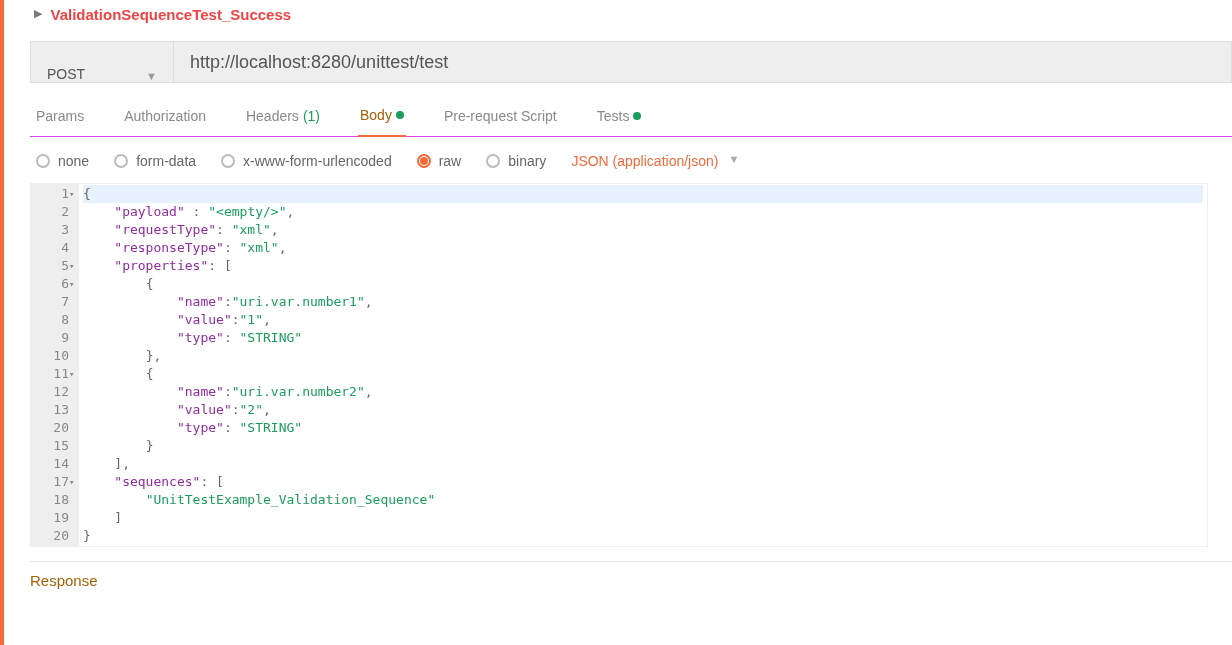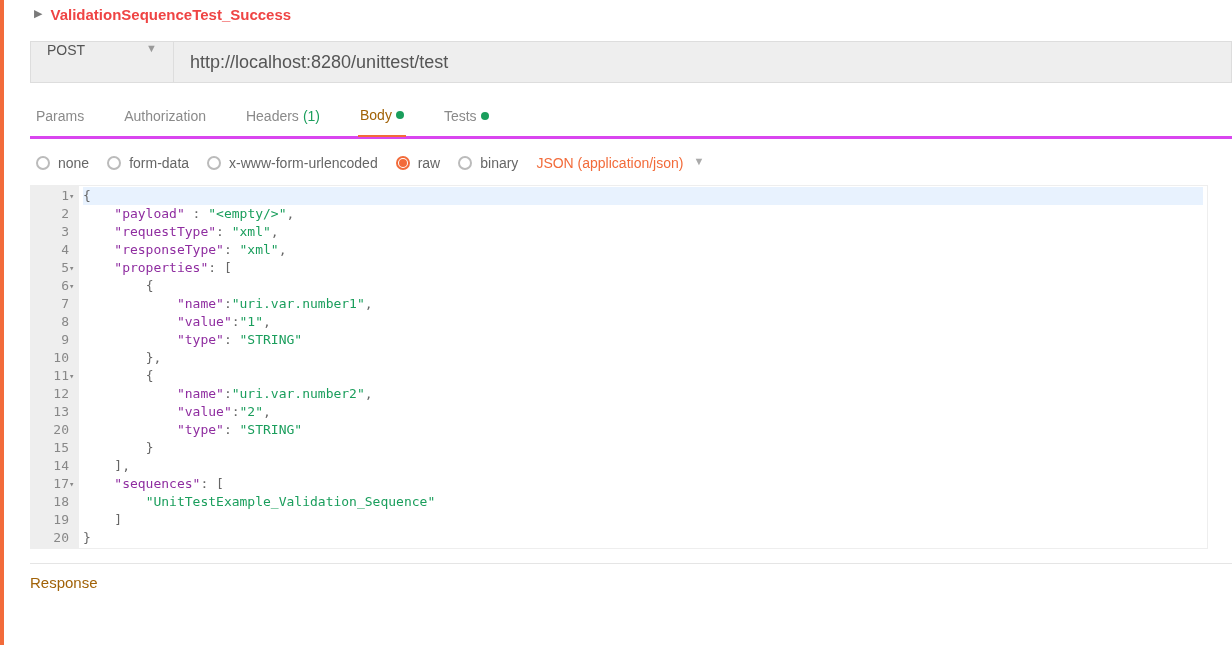--- a/index.html
+++ b/index.html
@@ -5,29 +5,29 @@
   * { box-sizing: border-box; margin: 0; padding: 0; }
   html, body { width: 1232px; height: 645px; font-family: "Helvetica Neue", Arial, sans-serif; background: #fff; color: #555; overflow: hidden; }
   .root { width: 100%; height: 100%; display: flex; }
   .orange-bar { width: 4px; background: #f26b3a; }
   .spacer { width: 26px; }
   .main { flex: 1; padding-top: 2px; }
   .title-row { display: flex; align-items: center; gap: 8px; padding: 4px 4px 10px 4px; }
   .tri { font-size: 11px; color: #7a7a7a; transform: translateY(-1px); }
   .title { font-size: 15px; font-weight: 600; color: #ef4444; }
   .req-row { display: flex; height: 42px; margin: 8px 0 18px 0; }
-  .method-select { width: 144px; background: #eee; border: 1px solid #ddd; display: flex; align-items: flex-start; justify-content: space-between; padding: 0 16px; font-size: 14px; color: #555; cursor: pointer; }
+  .method-select { width: 144px; background: #eee; border: 1px solid #ddd; display: flex; align-items: flex-end; justify-content: space-between; padding: 0 16px; font-size: 14px; color: #555; cursor: pointer; }
   .chev-down { font-size: 11px; color: #9a9a9a; }
   .url-input { flex: 1; border: 1px solid #ddd; background: #eee; border-left: none; padding: 0 16px; display: flex; align-items: center; font-size: 18px; color: #555; }
-  .tabs { display: flex; gap: 36px; font-size: 14px; color: #8a8a8a; padding: 0 4px; border-bottom: 3px solid #d946ef; }
+  .tabs { display: flex; gap: 36px; font-size: 14px; color: #8a8a8a; padding: 0 4px; border-bottom: 1px solid #d946ef; }
   .tab { padding: 6px 2px 12px 2px; cursor: pointer; display: flex; align-items: center; gap: 4px; }
   .tab.active { color: #a16207; border-bottom: 2px solid #f26b3a; margin-bottom: -1px; }
   .count-good { color: #1a9e5c; }
   .dot-good { width: 8px; height: 8px; border-radius: 50%; background: #1a9e5c; display: inline-block; }
-  .body-type-row { display: flex; align-items: center; gap: 18px; padding: 16px 6px 14px 6px; font-size: 14px; color: #666; }
+  .body-type-row { display: flex; align-items: center; gap: 25px; padding: 16px 6px 14px 6px; font-size: 14px; color: #666; }
   .radio-item { display: flex; align-items: center; gap: 8px; cursor: pointer; }
   .radio-outer { width: 14px; height: 14px; border-radius: 50%; border: 2px solid #bbb; display: flex; align-items: center; justify-content: center; }
   .radio-outer.sel { border-color: #f26b3a; }
   .radio-inner { width: 8px; height: 8px; border-radius: 50%; background: #f26b3a; }
   .content-type { color: #f26b3a; display: flex; align-items: flex-start; gap: 10px; cursor: pointer; }
 
   .editor { display: flex; font-family: "Consolas", "Menlo", monospace; font-size: 13px; line-height: 18px; border: 1px solid #eee; margin-right: 24px; }
   .gutter { width: 48px; background: #eee; color: #888; text-align: right; padding: 1px 10px 1px 0; user-select: none; }
   .gutter-line { height: 18px; position: relative; }
   .fold { position: absolute; left: 38px; top: 0; color: #888; font-size: 9px; cursor: pointer; }
@@ -71,20 +71,23 @@
           <span>Authorization</span>
         </div>
       <div class="tab">
         <span>Headers</span>
         <span class="count-good">(1)</span>
       </div>
       <div class="tab active">
         <span>Body</span>
         <span class="dot-good"></span>
       </div>
+      <div class="tab">
+          <span>Pre-request Script</span>
+        </div>
       <div class="tab">
         <span>Tests</span>
         <span class="dot-good"></span>
       </div>
     </div>
 
     <div class="body-type-row">
       <div class="radio-item">
         <span class="radio-outer"></span>
         <span>none</span>

